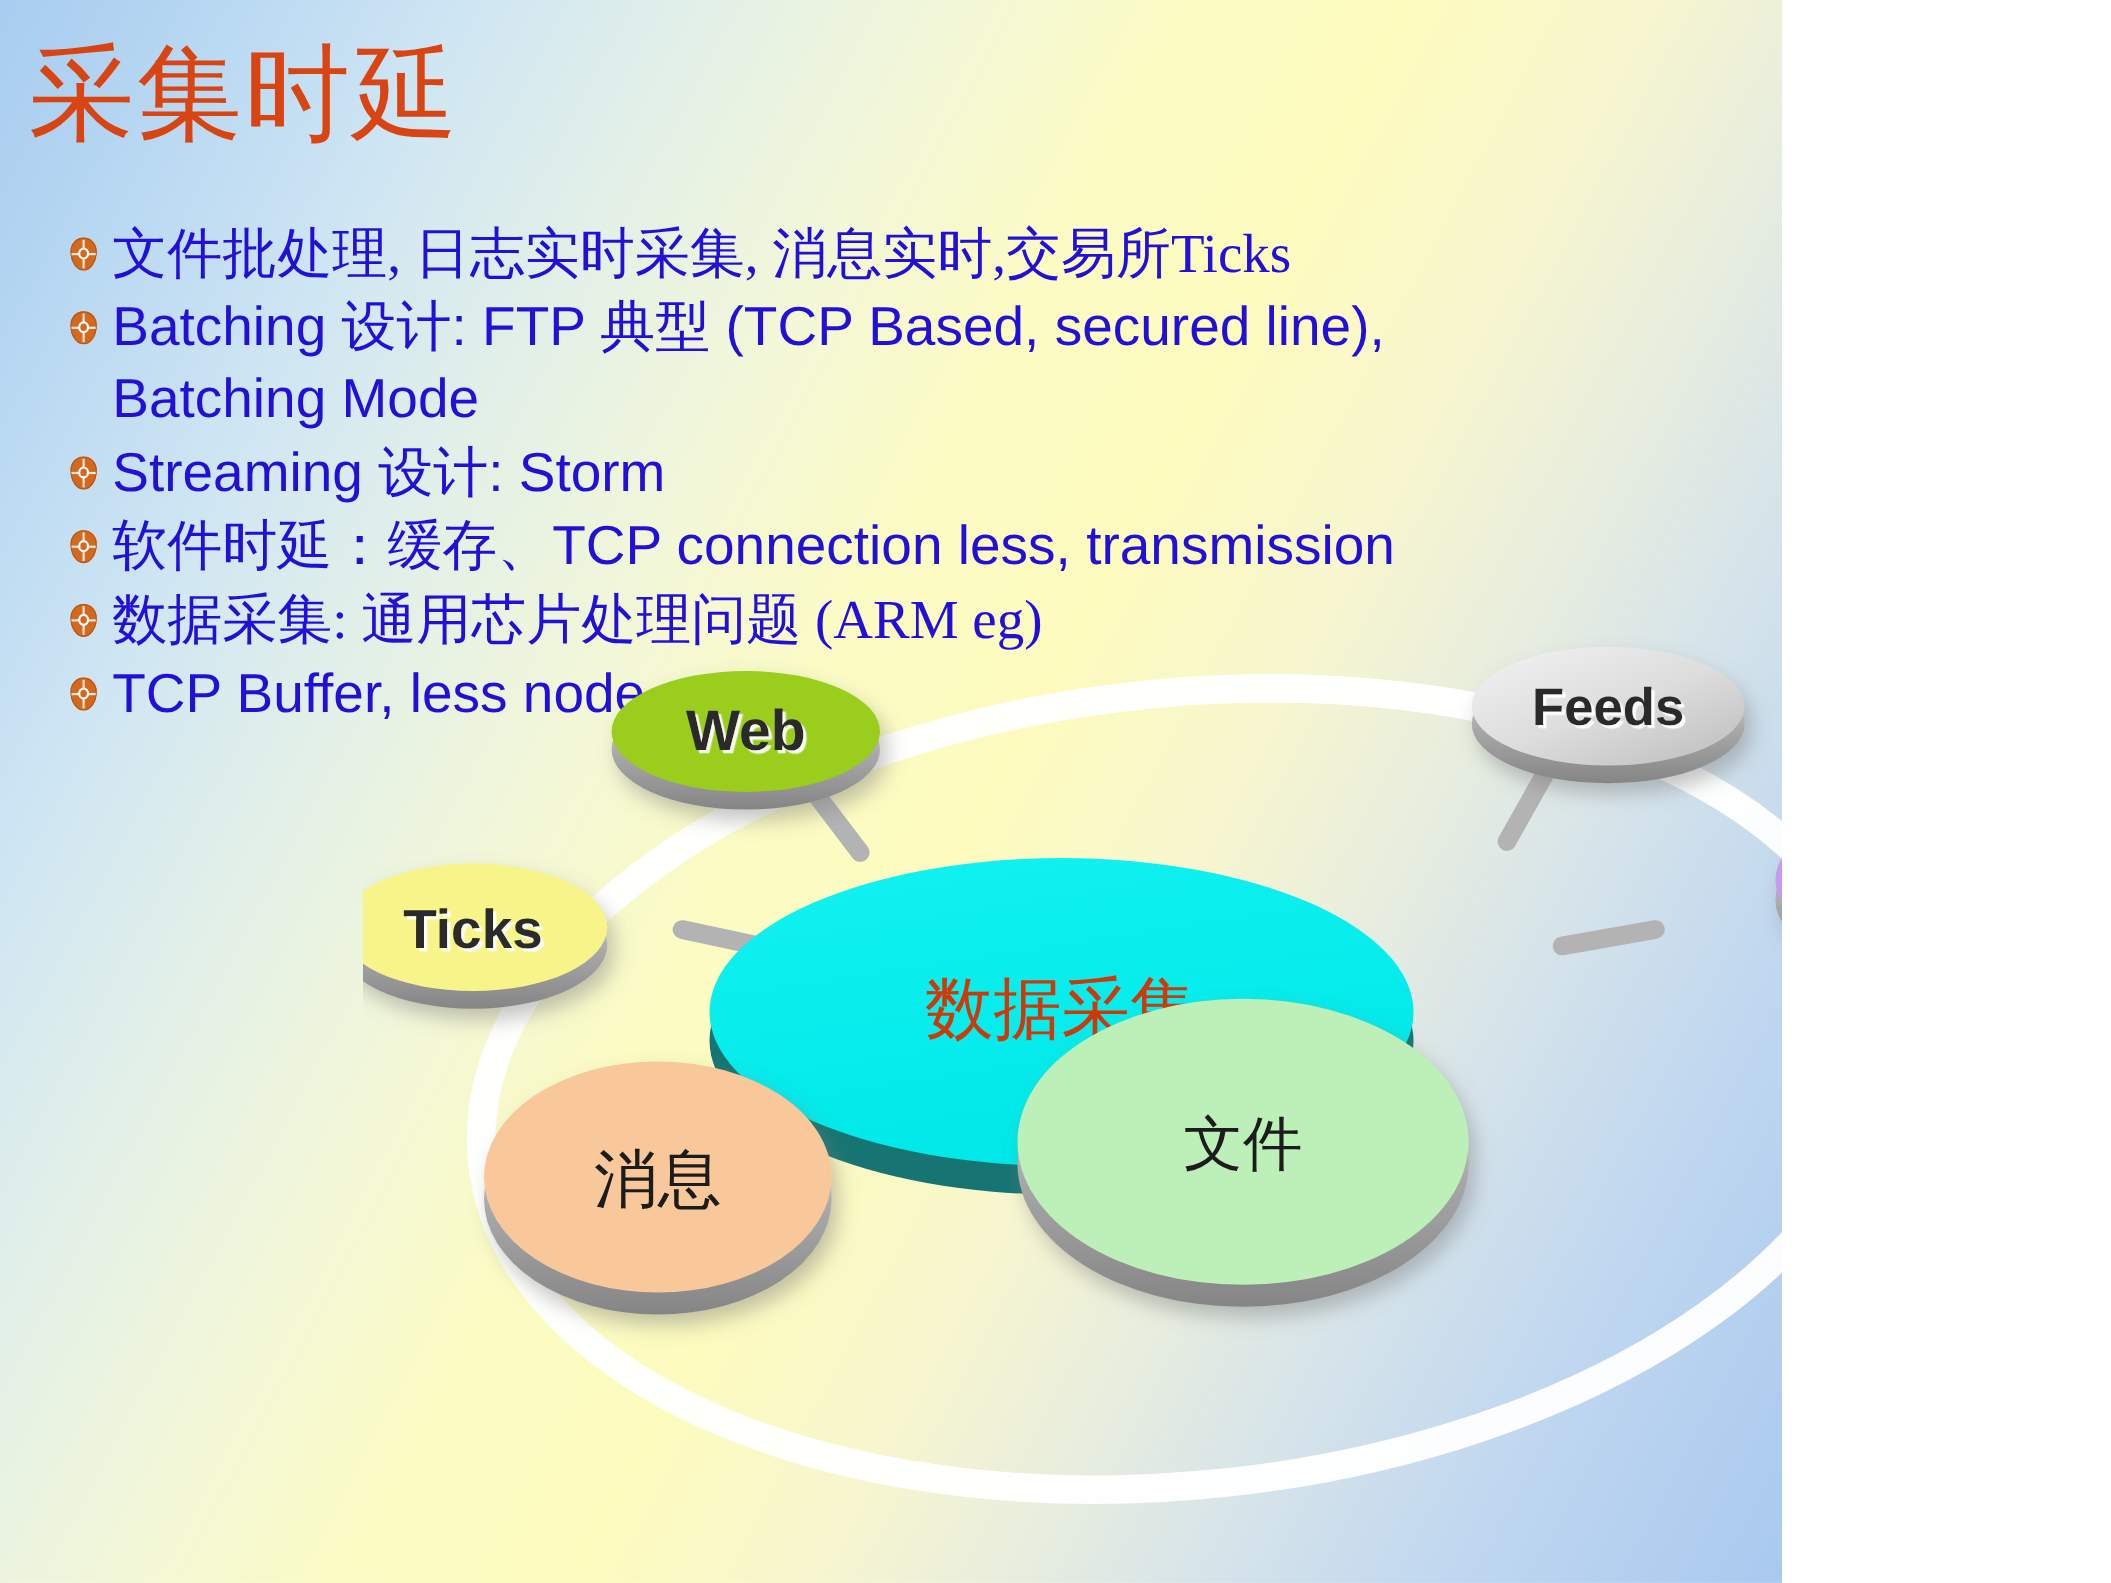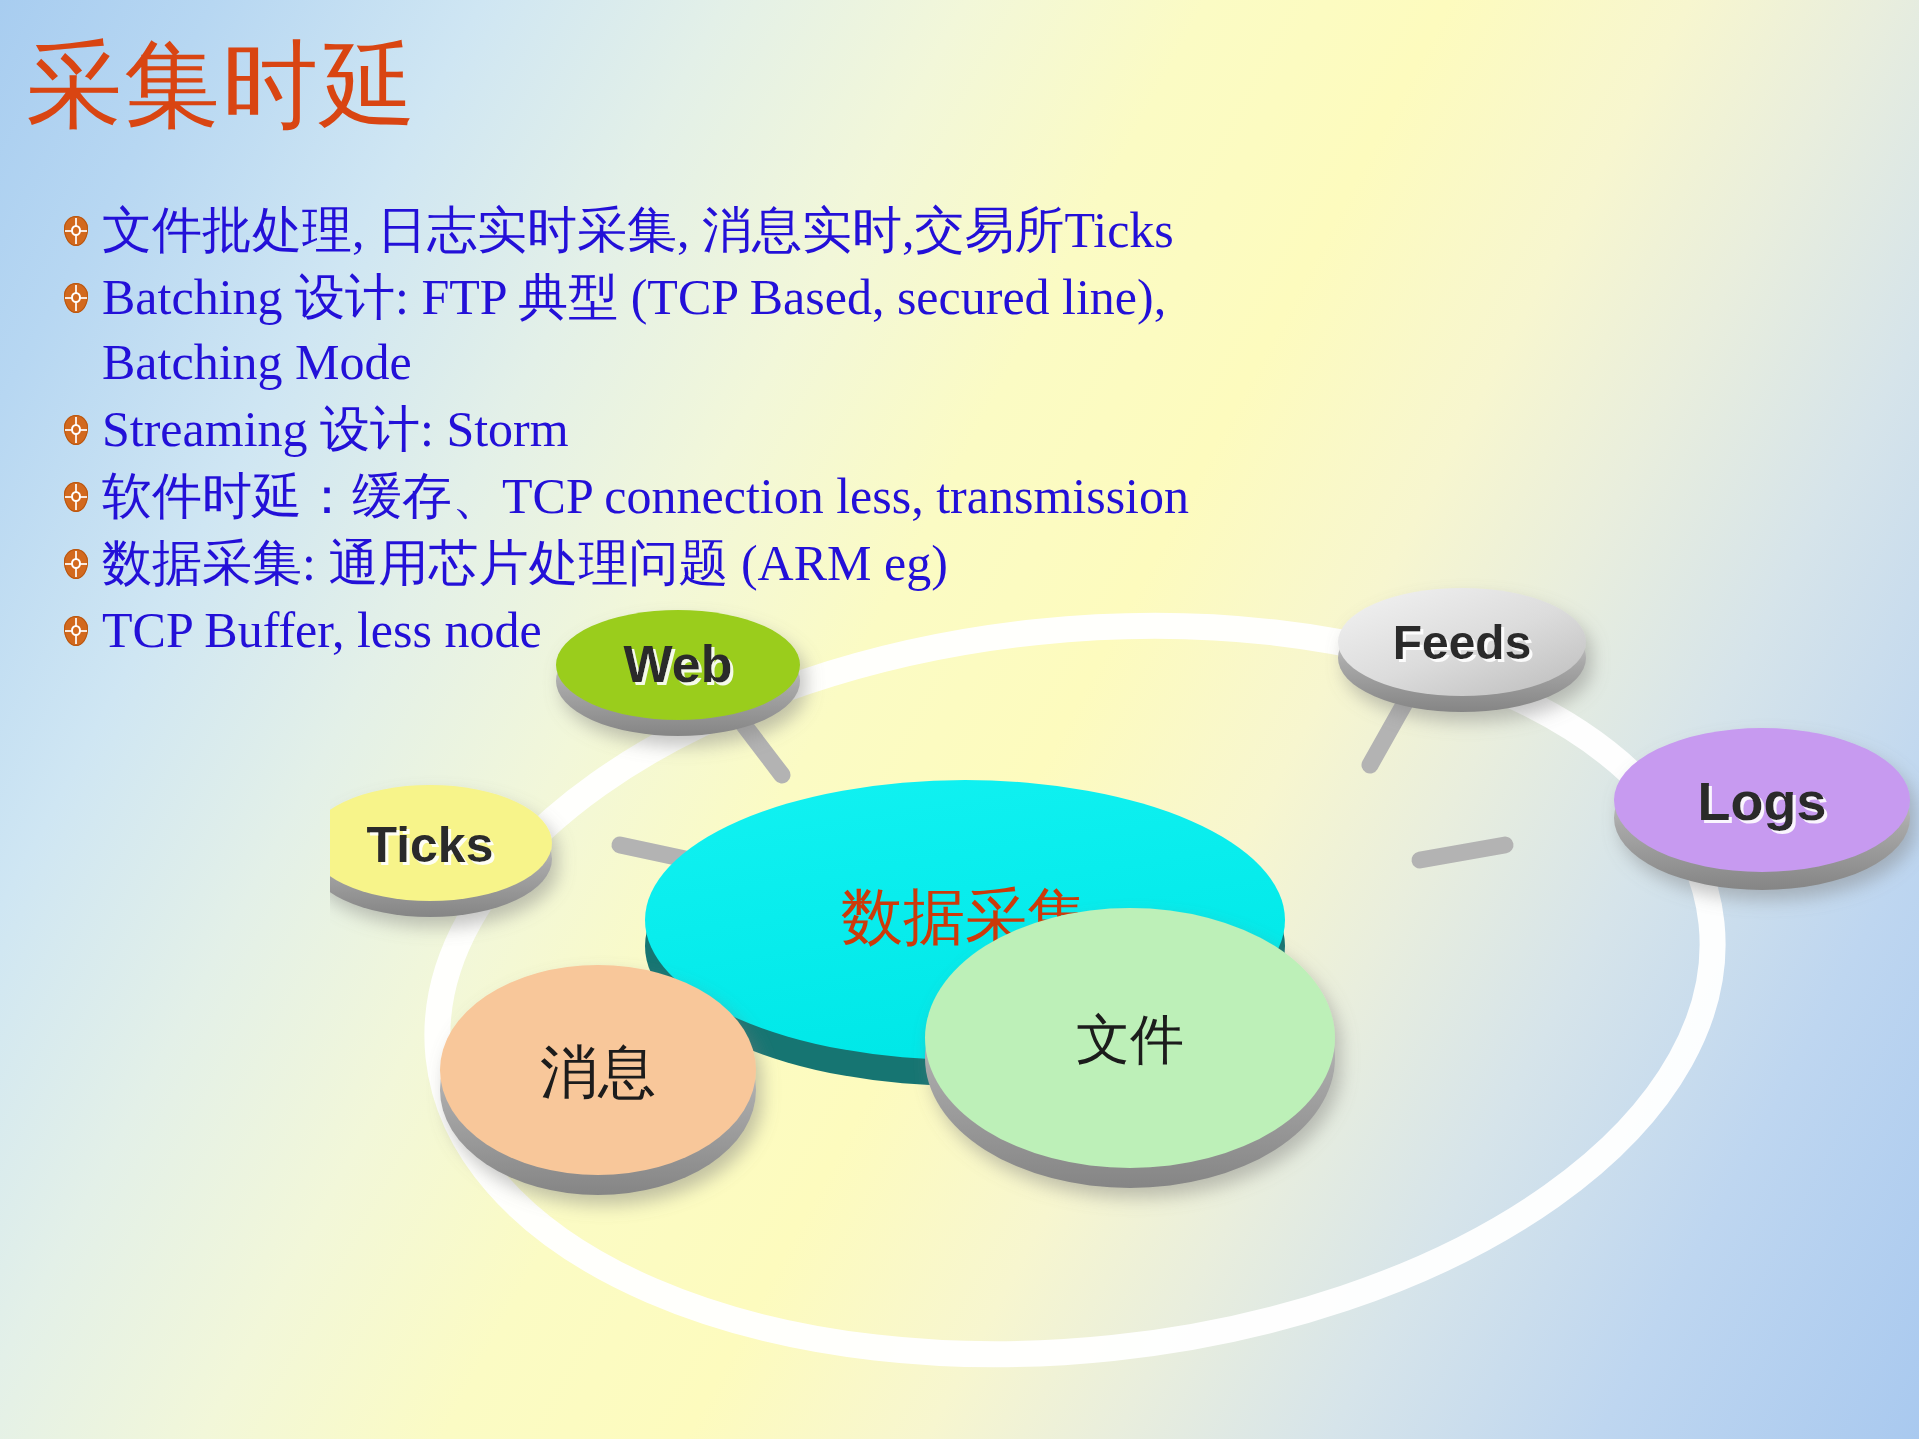--- a/index.html
+++ b/index.html
@@ -8,21 +8,21 @@
   }
   body {
     width: 1919px;
     height: 1439px;
     overflow: hidden;
     font-family: "Liberation Sans", sans-serif;
   }
 
   #slide {
     position: relative;
-    width: 1919px;
+    width: 1620px;
     height: 1439px;
     overflow: hidden;
     background:
       linear-gradient(118deg,
         #a8cdf0 0%,
         #b7d7f2 8%,
         #cfe6f3 18%,
         #e3f0e8 27%,
         #f2f7d9 36%,
         #fbfbc4 45%,
@@ -106,21 +106,21 @@
     background: #D2691E;
     border: 2px solid #fff;
     border-radius: 50%;
     box-sizing: border-box;
   }
   .bullet-text {
     flex: 1 1 auto;
     font-size: 50px;
     line-height: 1.30;
     color: #2310D8;
-    font-family: Liberation Serif, serif;
+    font-family: Liberation Sans, sans-serif;
     word-break: break-word;
   }
   .bullet-text.serif-cjk {
     font-family: Liberation Serif, serif;
   }
 
   
   #diagram {
     position: absolute;
     left: 330px;

